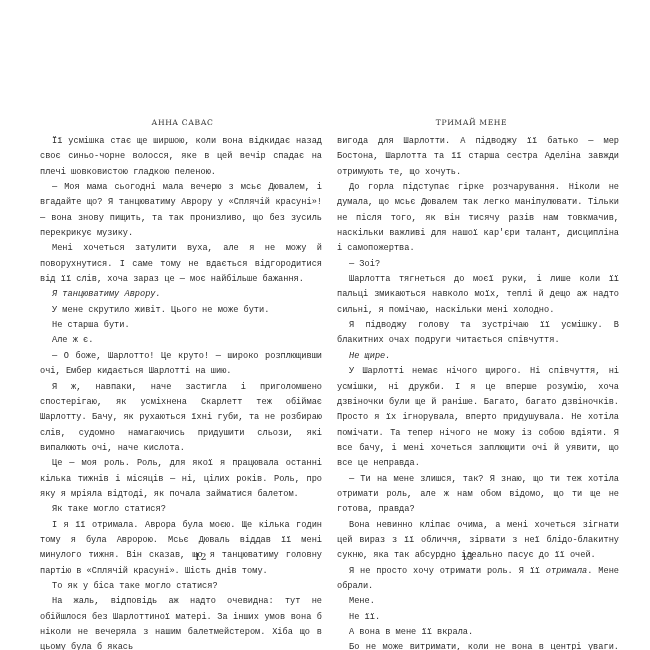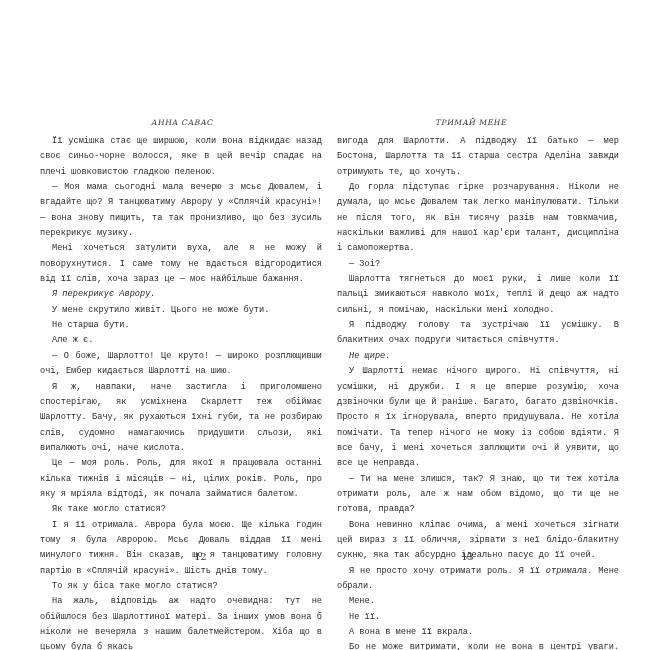--- a/index.html
+++ b/index.html
@@ -3,21 +3,21 @@
   <meta charset="utf-8">
   <style>
     * { margin: 0; padding: 0; box-sizing: border-box; }
     html, body { width: 650px; height: 650px; background: #ffffff; overflow: hidden; }
     body { position: relative; font-family: "DejaVu Serif", "Liberation Serif", serif; color: #2a2a2a; }
     .page { position: absolute; top: 0; height: 650px; }
     .page.left { left: 0; width: 325px; }
     .page.right { left: 325px; width: 325px; }
     .running-head {
       position: absolute; top: 118px; left: 0; width: 100%;
-      text-align: center; font-size: 7.6px; letter-spacing: 0.6px; color: #333; font-style: italic;
+      text-align: center; font-size: 7.6px; letter-spacing: 0.6px; color: #333;
     }
     .page.left .running-head { padding-left: 40px; }
     .page.right .running-head { padding-right: 32px; }
     .body-text {
       position: absolute; top: 134px;
       font-size: 8.65px; line-height: 15.35px; text-align: justify;
       color: #2b2b2b;
     }
     .page.left .body-text { left: 40px; width: 282px; }
     .page.right .body-text { left: 12px; width: 282px; }
@@ -33,21 +33,21 @@
   </style>
 </head>
 <body>
 
 <div class="page left">
   <div class="running-head">АННА САВАС</div>
   <div class="body-text">
     <p>Її усмішка стає ще ширшою, коли вона відкидає назад своє синьо-чорне волосся, яке в цей вечір спадає на плечі шовковистою гладкою пеленою.</p>
     <p>— Моя мама сьогодні мала вечерю з мсьє Дювалем, і вгадайте що? Я танцюватиму Аврору у «Сплячій красуні»! — вона знову пищить, та так пронизливо, що без зусиль перекрикує музику.</p>
     <p>Мені хочеться затулити вуха, але я не можу й поворухнутися. І саме тому не вдається відгородитися від її слів, хоча зараз це — моє найбільше бажання.</p>
-    <p><em>Я перекрикує Аврору.</em></p>
+    <p><em>Я танцюватиму Аврору.</em></p>
     <p>У мене скрутило живіт. Цього не може бути.</p>
     <p>Не старша бути.</p>
     <p>Але ж є.</p>
     <p>— О боже, Шарлотто! Це круто! — широко розплющивши очі, Ембер кидається Шарлотті на шию.</p>
     <p>Я ж, навпаки, наче застигла і приголомшено спостерігаю, як усміхнена Скарлетт теж обіймає Шарлотту. Бачу, як рухаються їхні губи, та не розбираю слів, судомно намагаючись придушити сльози, які випалюють очі, наче кислота.</p>
     <p>Це — моя роль. Роль, для якої я працювала останні кілька тижнів і місяців — ні, цілих років. Роль, про яку я мріяла відтоді, як почала займатися балетом.</p>
     <p>Як таке могло статися?</p>
     <p>І я її отримала. Аврора була моєю. Ще кілька годин тому я була Авророю. Мсьє Дюваль віддав її мені минулого тижня. Він сказав, що я танцюватиму головну партію в «Сплячій красуні». Шість днів тому.</p>
     <p>То як у біса таке могло статися?</p>
     <p>На жаль, відповідь аж надто очевидна: тут не обійшлося без Шарлоттиної матері. За інших умов вона б ніколи не вечеряла з нашим балетмейстером. Хіба що в цьому була б якась</p>

